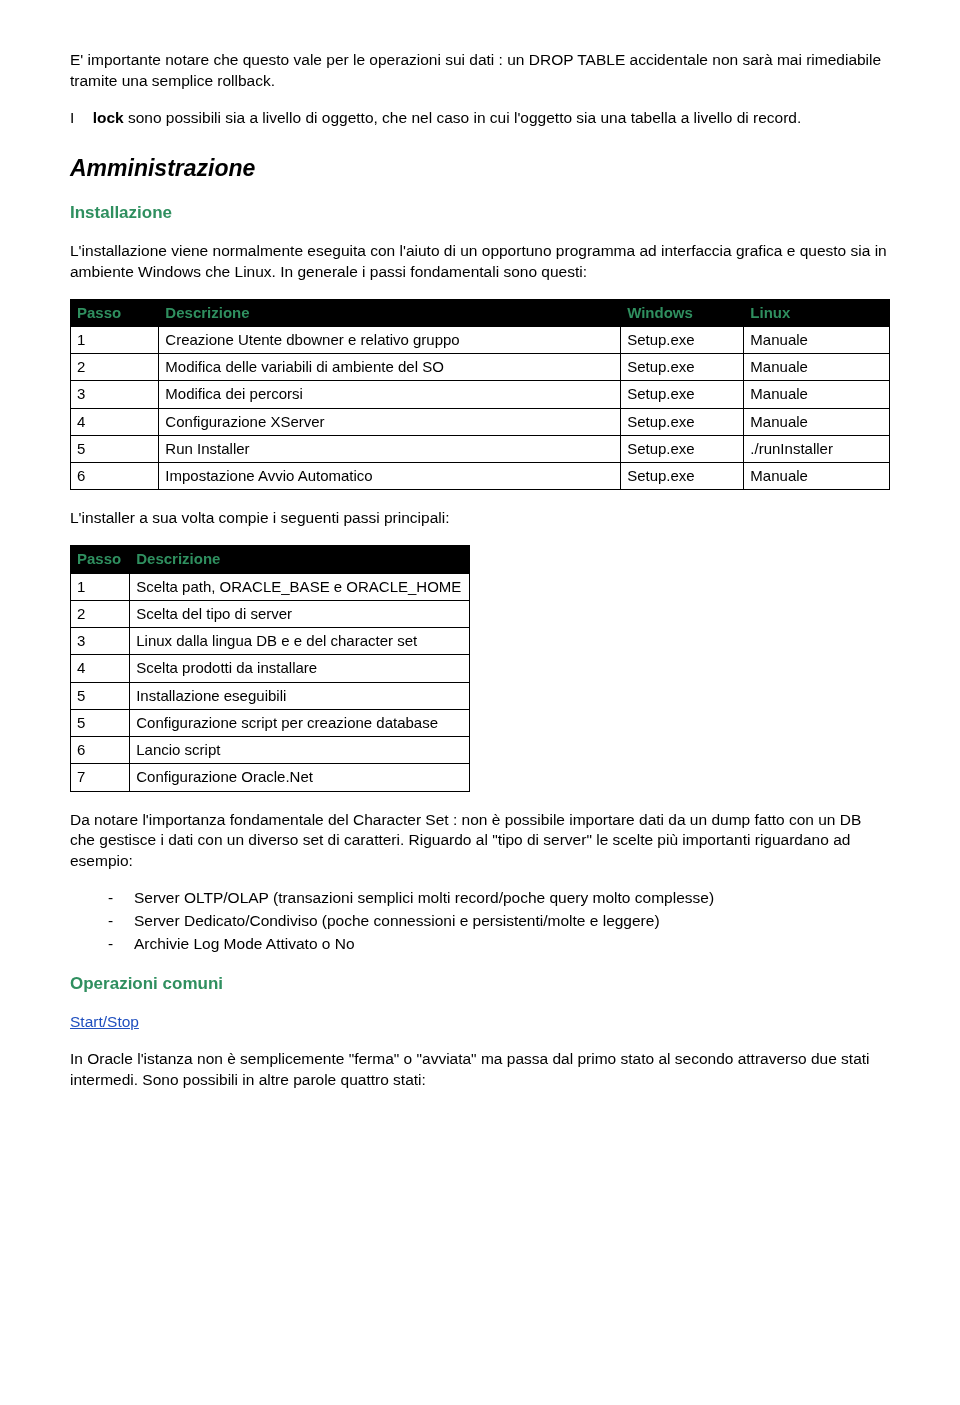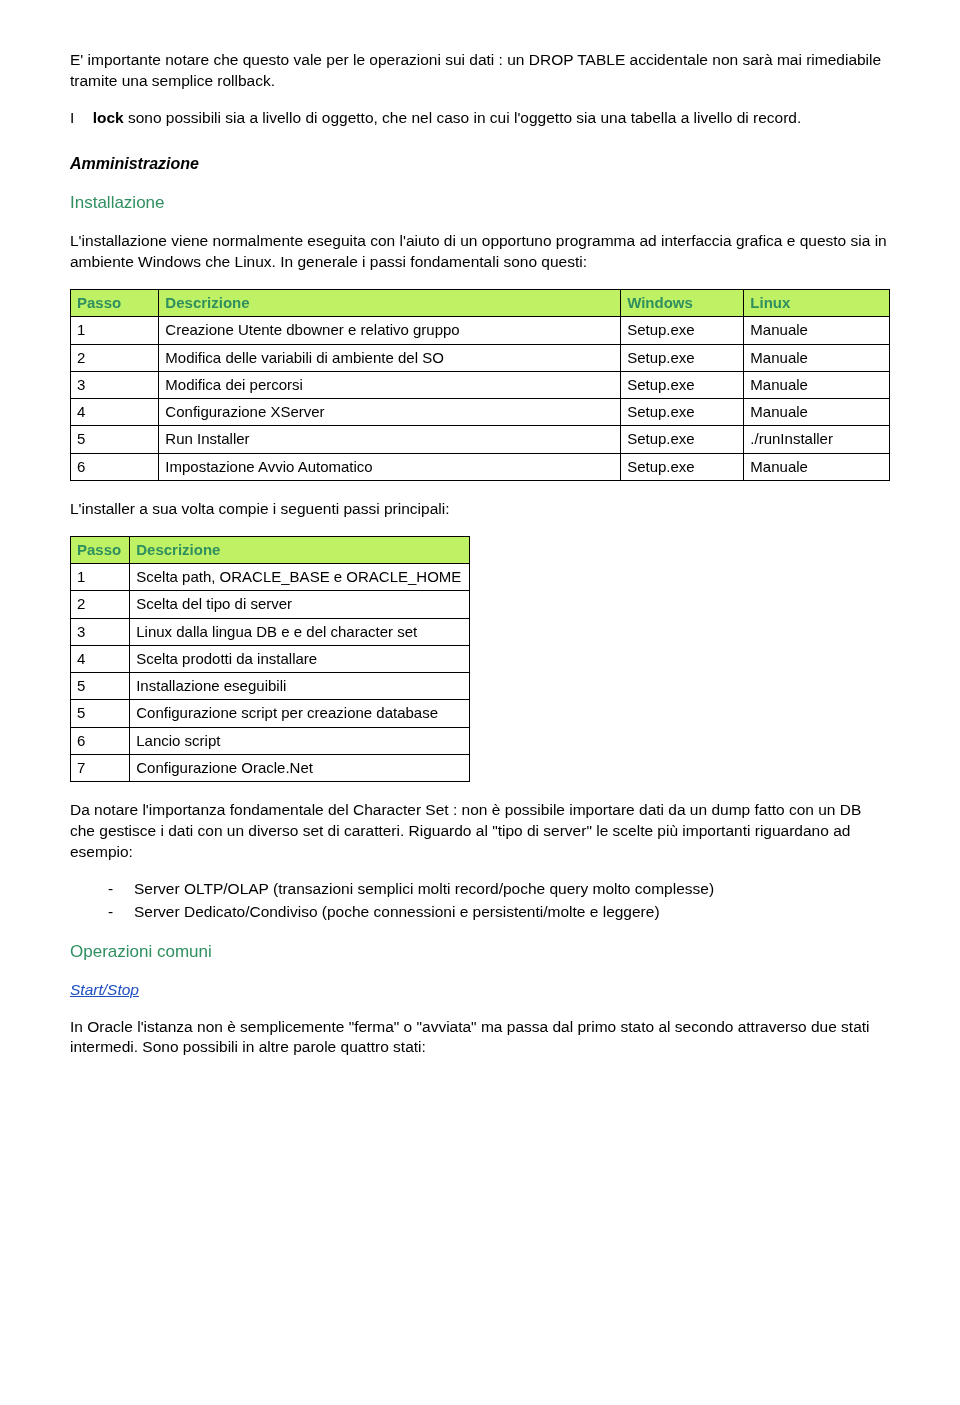--- a/index.html
+++ b/index.html
@@ -8,50 +8,49 @@
     color: #000;
     background: #fff;
     margin: 0;
     padding: 50px 70px 50px 70px;
     width: 960px;
     box-sizing: border-box;
     line-height: 1.35;
   }
   p { margin: 0 0 16px 0; }
   h2.section {
-    font-size: 16px;
+    font-size: 23px;
     font-weight: bold;
     font-style: italic;
     color: #000;
     margin: 24px 0 18px 0;
   }
   h3.sub-green {
     font-size: 17px;
-    font-weight: normal;
+    font-weight: bold;
     color: #2f8f5f;
     margin: 18px 0 16px 0;
   }
   a.link-blue {
     color: #1f4fbf;
     text-decoration: underline;
-    font-style: italic;
   }
   table.data {
     border-collapse: collapse;
     margin: 4px 0 18px 0;
   }
   table.data th, table.data td {
     border: 1px solid #000;
     padding: 3px 8px 3px 6px;
     font-size: 15px;
     text-align: left;
     vertical-align: top;
   }
   table.data th {
-    background: #bef264;
+    background: #000000;
     color: #2f8f5f;
     font-weight: bold;
   }
   .table-wide { width: 100%; }
   .table-centered { margin-left: 150px; }
   ul.dash {
     list-style: none;
     margin: 0 0 16px 0;
     padding: 0 0 0 38px;
   }
@@ -174,20 +173,21 @@
         <td>Configurazione Oracle.Net</td>
       </tr>
   </tbody>
 </table>
 
 <p>Da notare l'importanza fondamentale del Character Set : non è possibile importare dati da un dump fatto con un DB che gestisce i dati con un diverso set di caratteri. Riguardo al "tipo di server" le scelte più importanti riguardano ad esempio:</p>
 
 <ul class="dash">
   <li>Server OLTP/OLAP (transazioni semplici molti record/poche query molto complesse)</li>
   <li>Server Dedicato/Condiviso (poche connessioni e persistenti/molte e leggere)</li>
+  <li>Archivie Log Mode Attivato o No</li>
 </ul>
 
 <h3 class="sub-green">Operazioni comuni</h3>
 
 <p>
   <a href="#" class="link-blue">Start/Stop</a>
 </p>
 
 <p>In Oracle l'istanza non è semplicemente "ferma" o "avviata" ma passa dal primo stato al secondo attraverso due stati intermedi. Sono possibili in altre parole quattro stati:</p>
 

